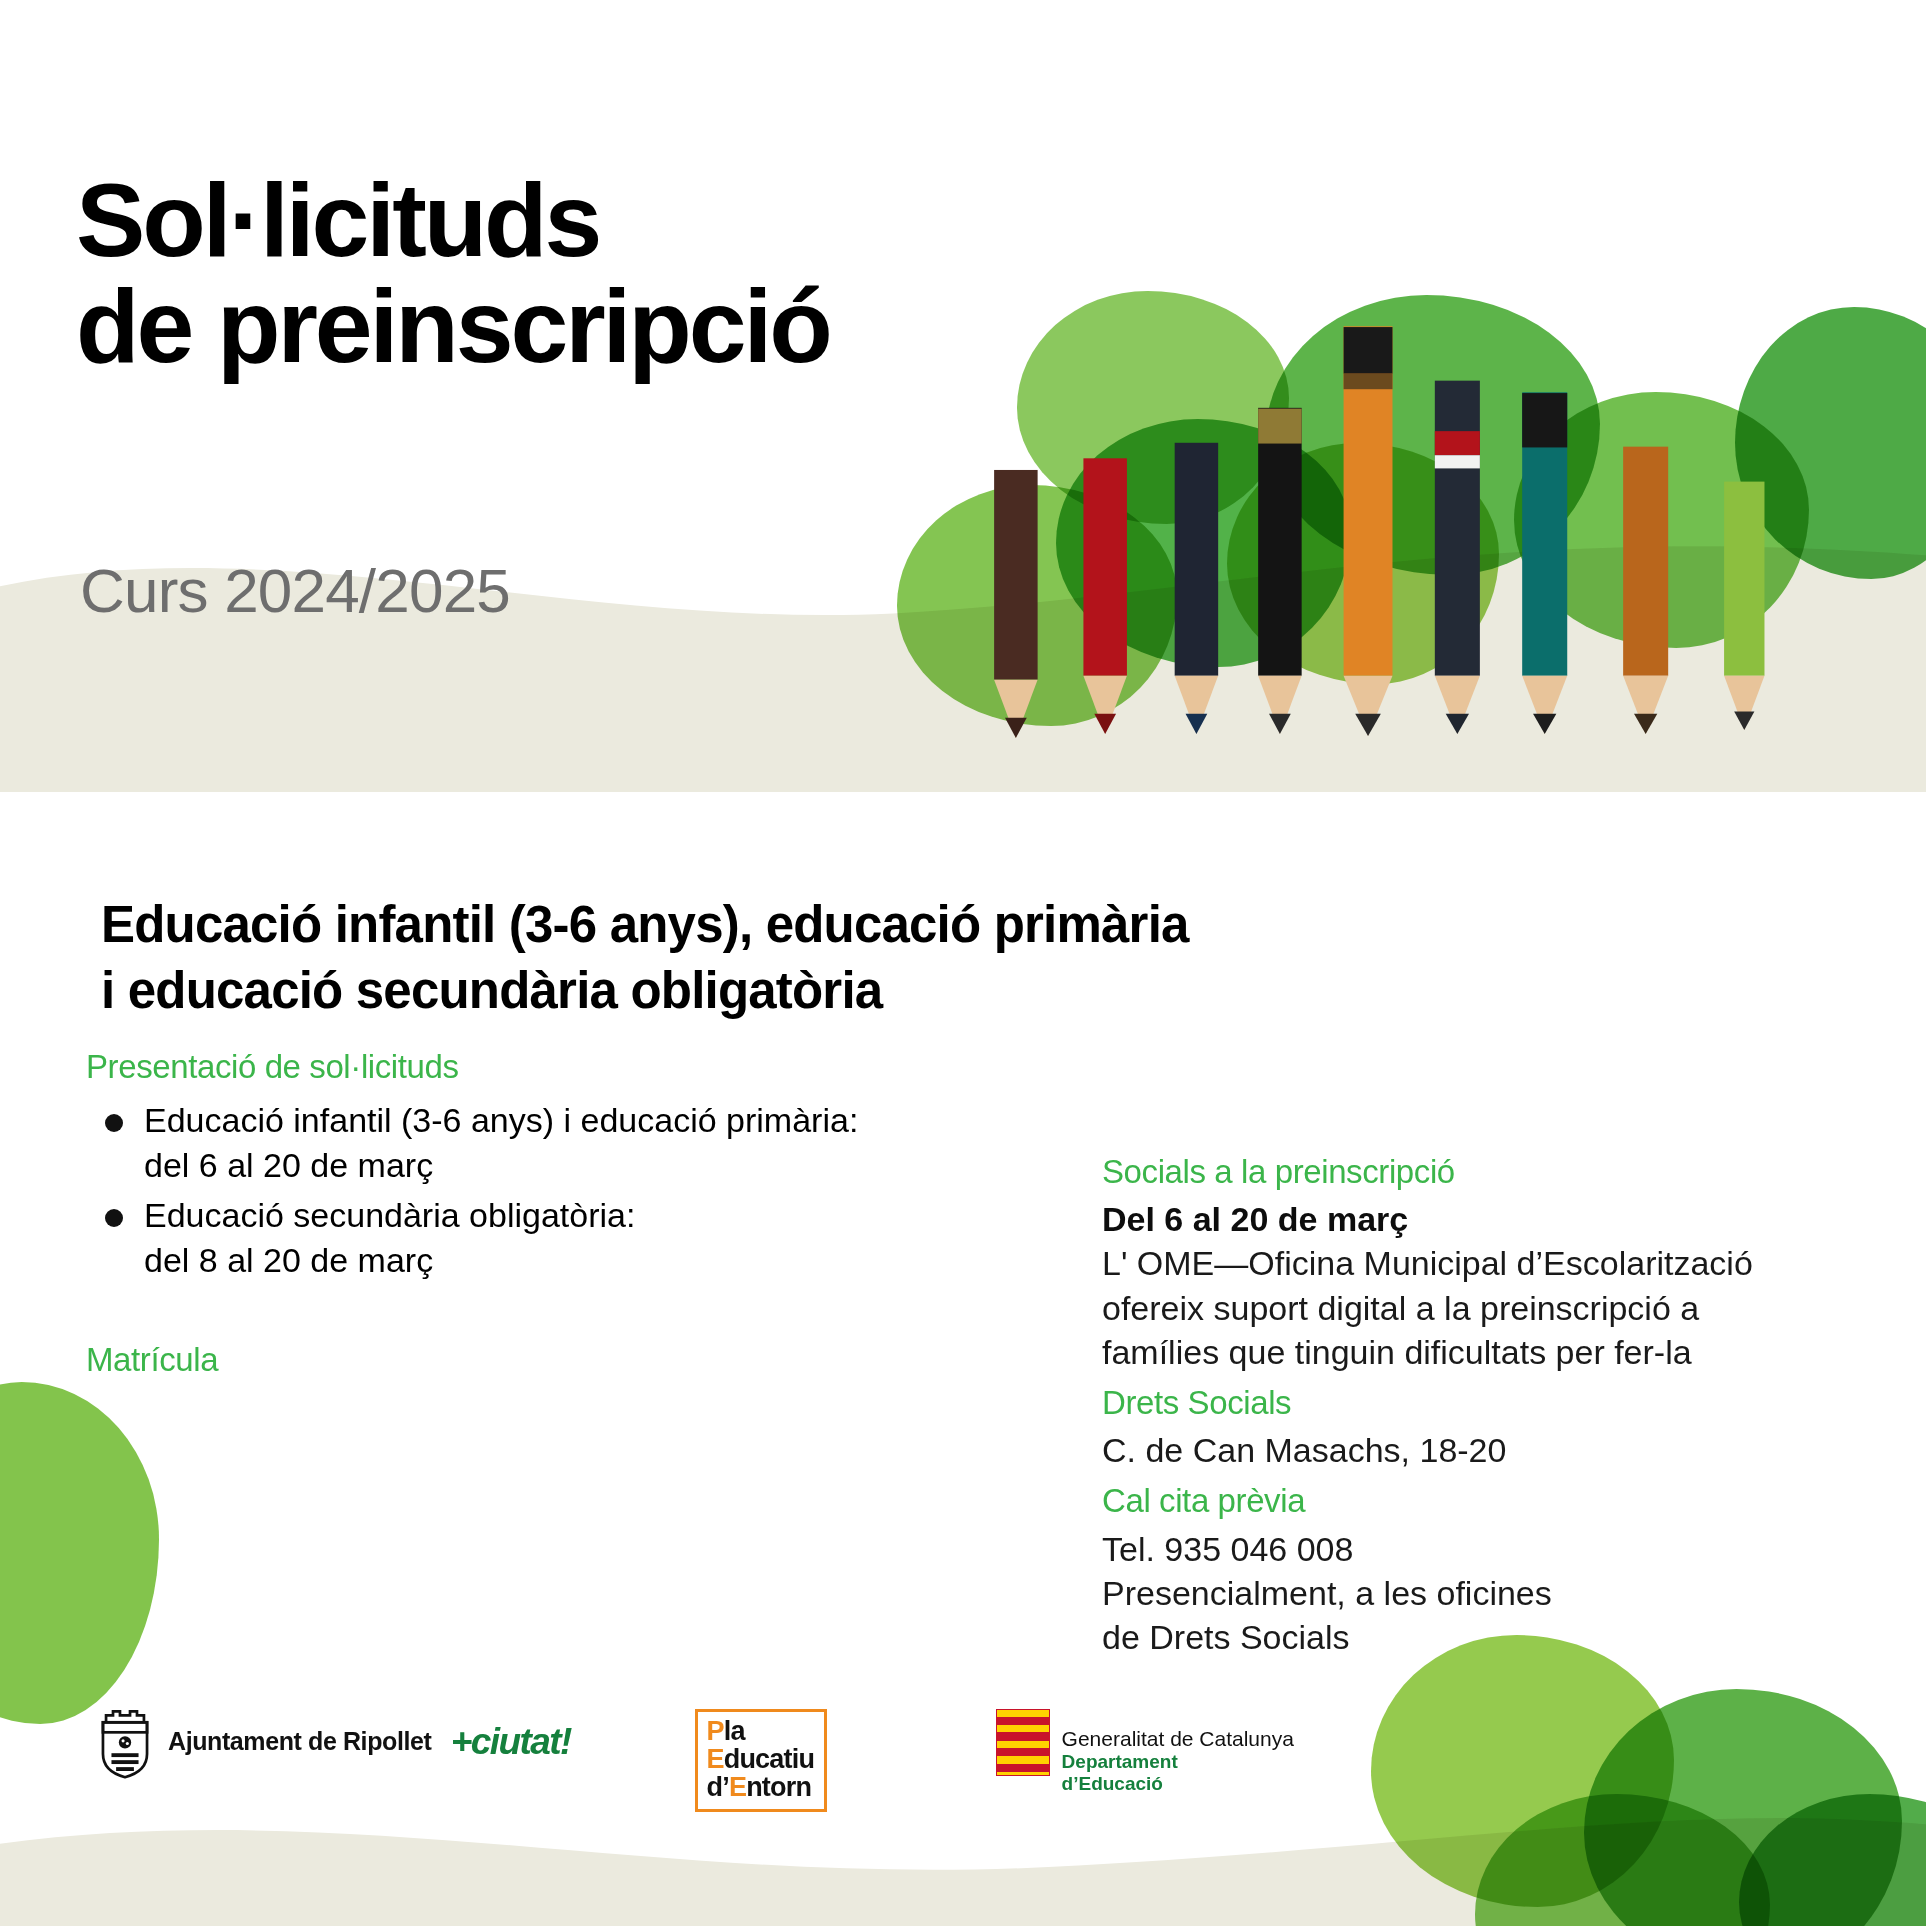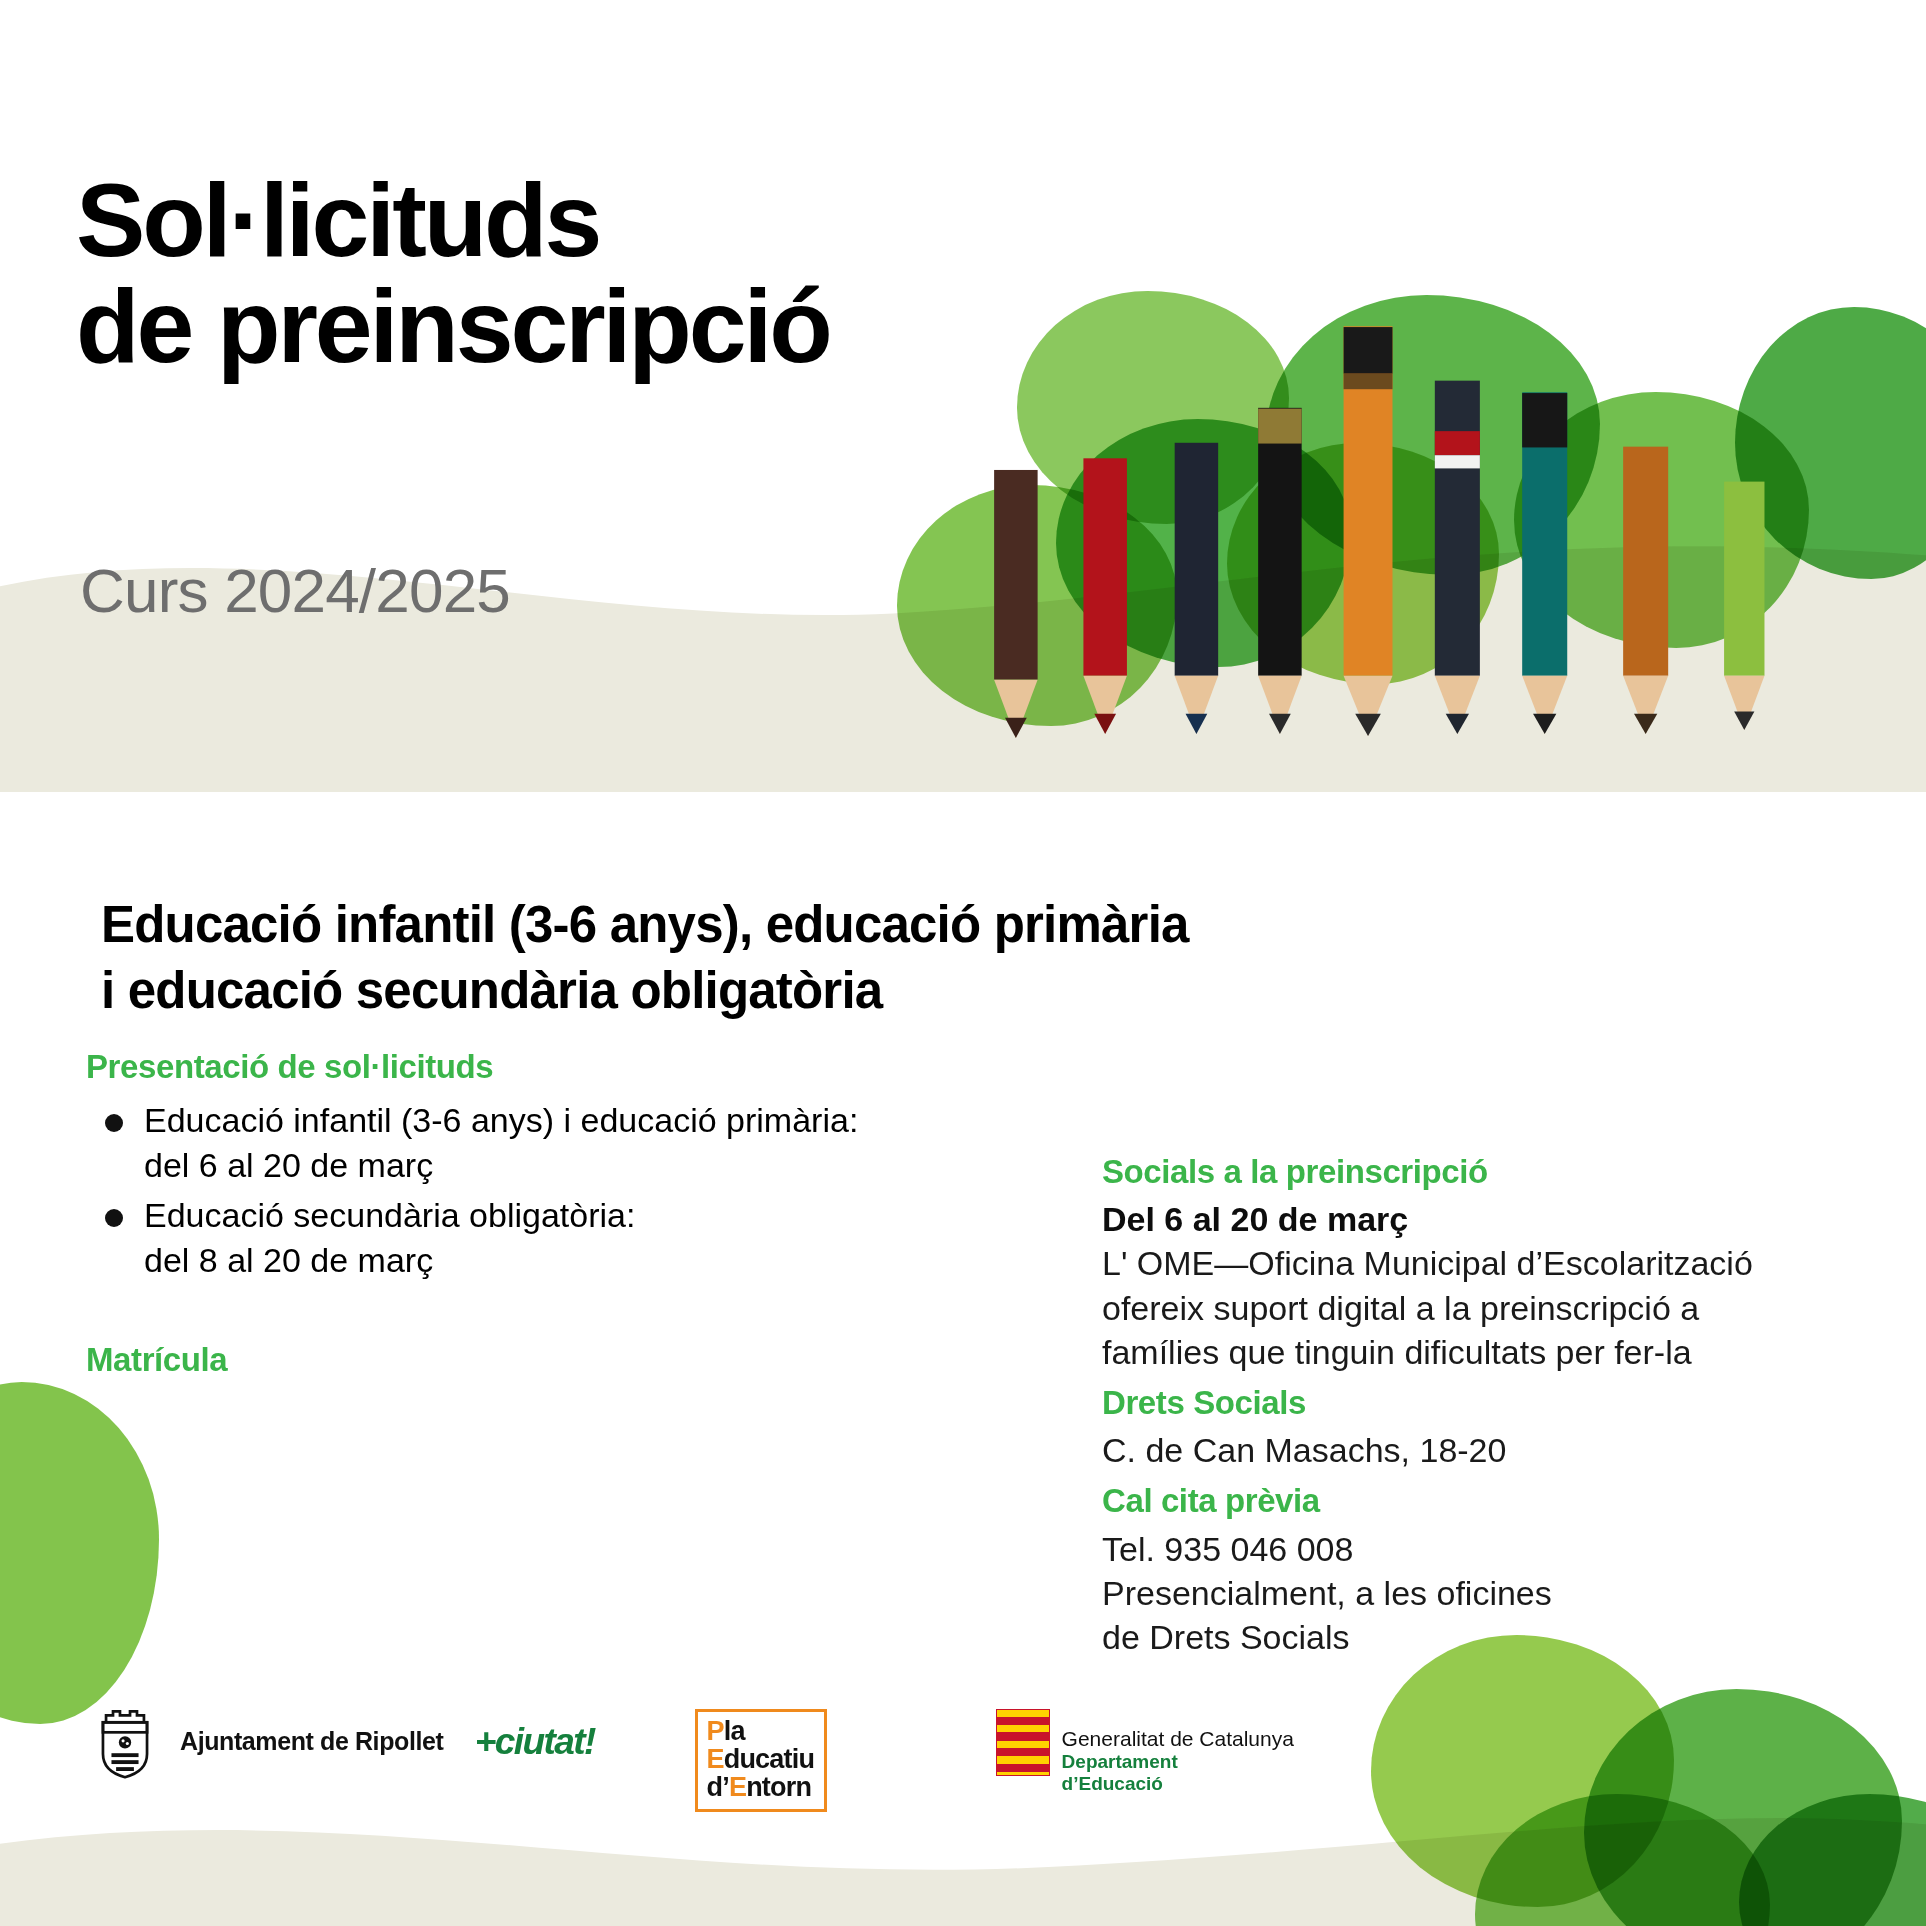--- a/index.html
+++ b/index.html
@@ -85,21 +85,21 @@
   }
   .col-right {
     position: absolute;
     left: 1102px;
     top: 1153px;
     width: 777px;
   }
 
   .lbl-green {
     color: #3bb54a;
-    font-weight: 700;
+    font-weight: 400;
     font-size: 33px;
     letter-spacing: -0.4px;
     margin-bottom: 6.2px;
   }
   .txt {
     font-size: 34px;
     line-height: 1.30;
     color: #1a1a1a;
     font-weight: 400;
   }
@@ -144,21 +144,21 @@
     top: 1701px;
     width: 100%;
     height: 140px;
   }
   .logo-ripollet {
     position: absolute;
     left: 96px;
     top: 3.9px;
     display: flex;
     align-items: center;
-    gap: 26px;
+    gap: 14px;
   }
   .crest {
     width: 58px;
     height: 74px;
   }
   .ripollet-text {
     font-size: 25px;
     font-weight: 700;
     letter-spacing: -0.4px;
     color: #111;

